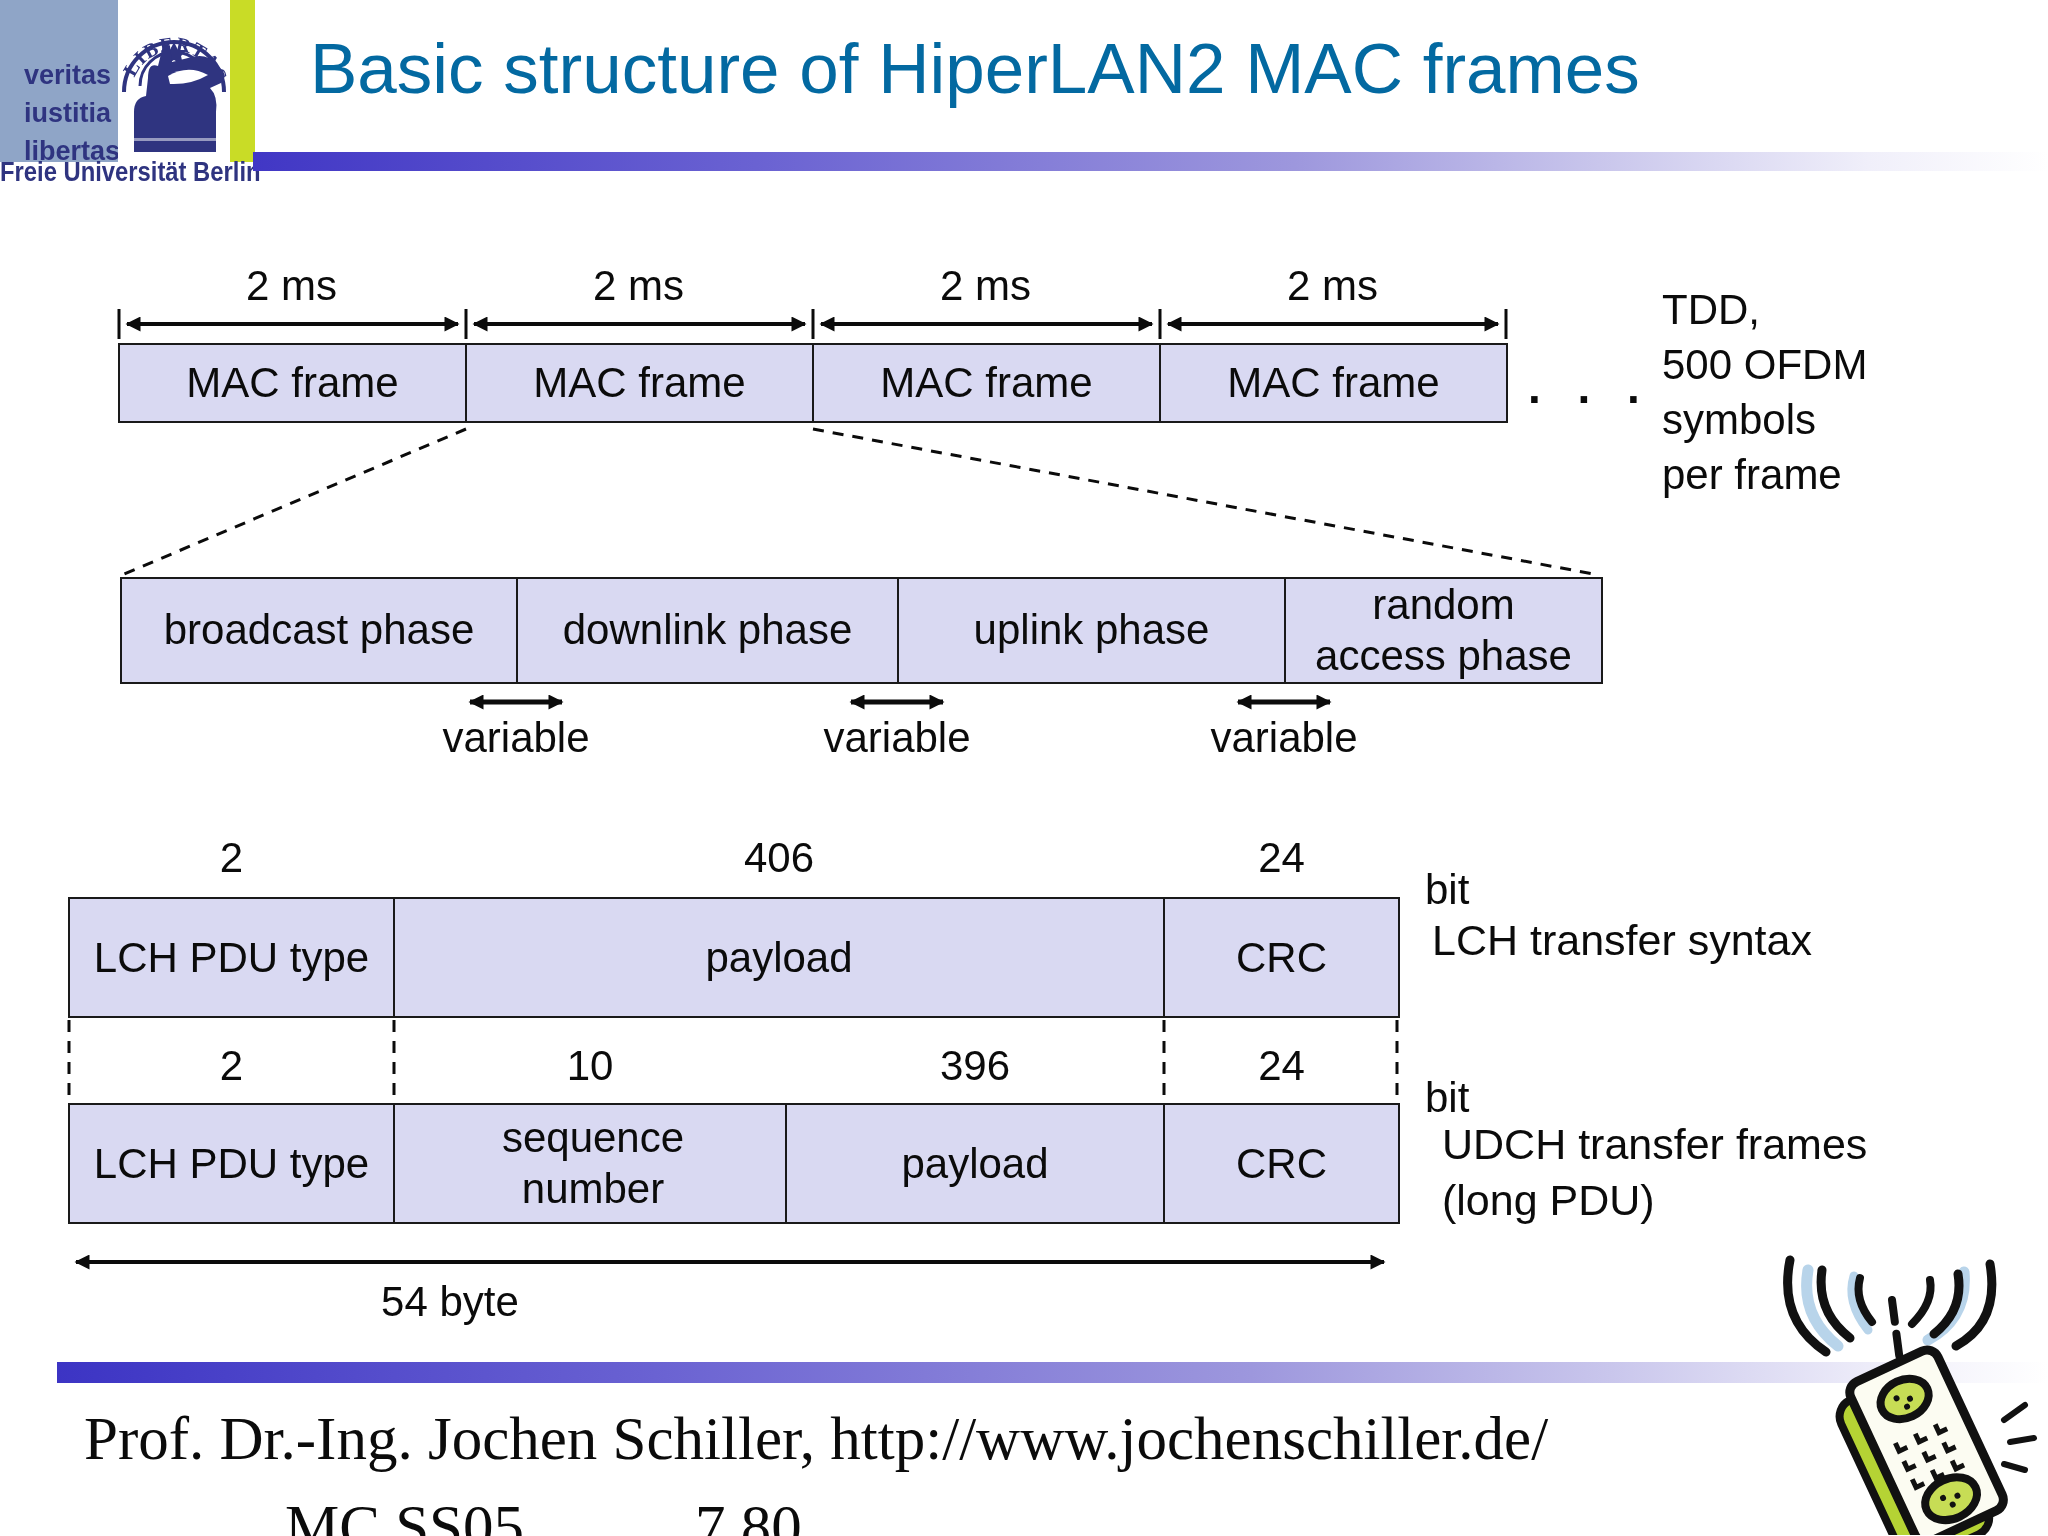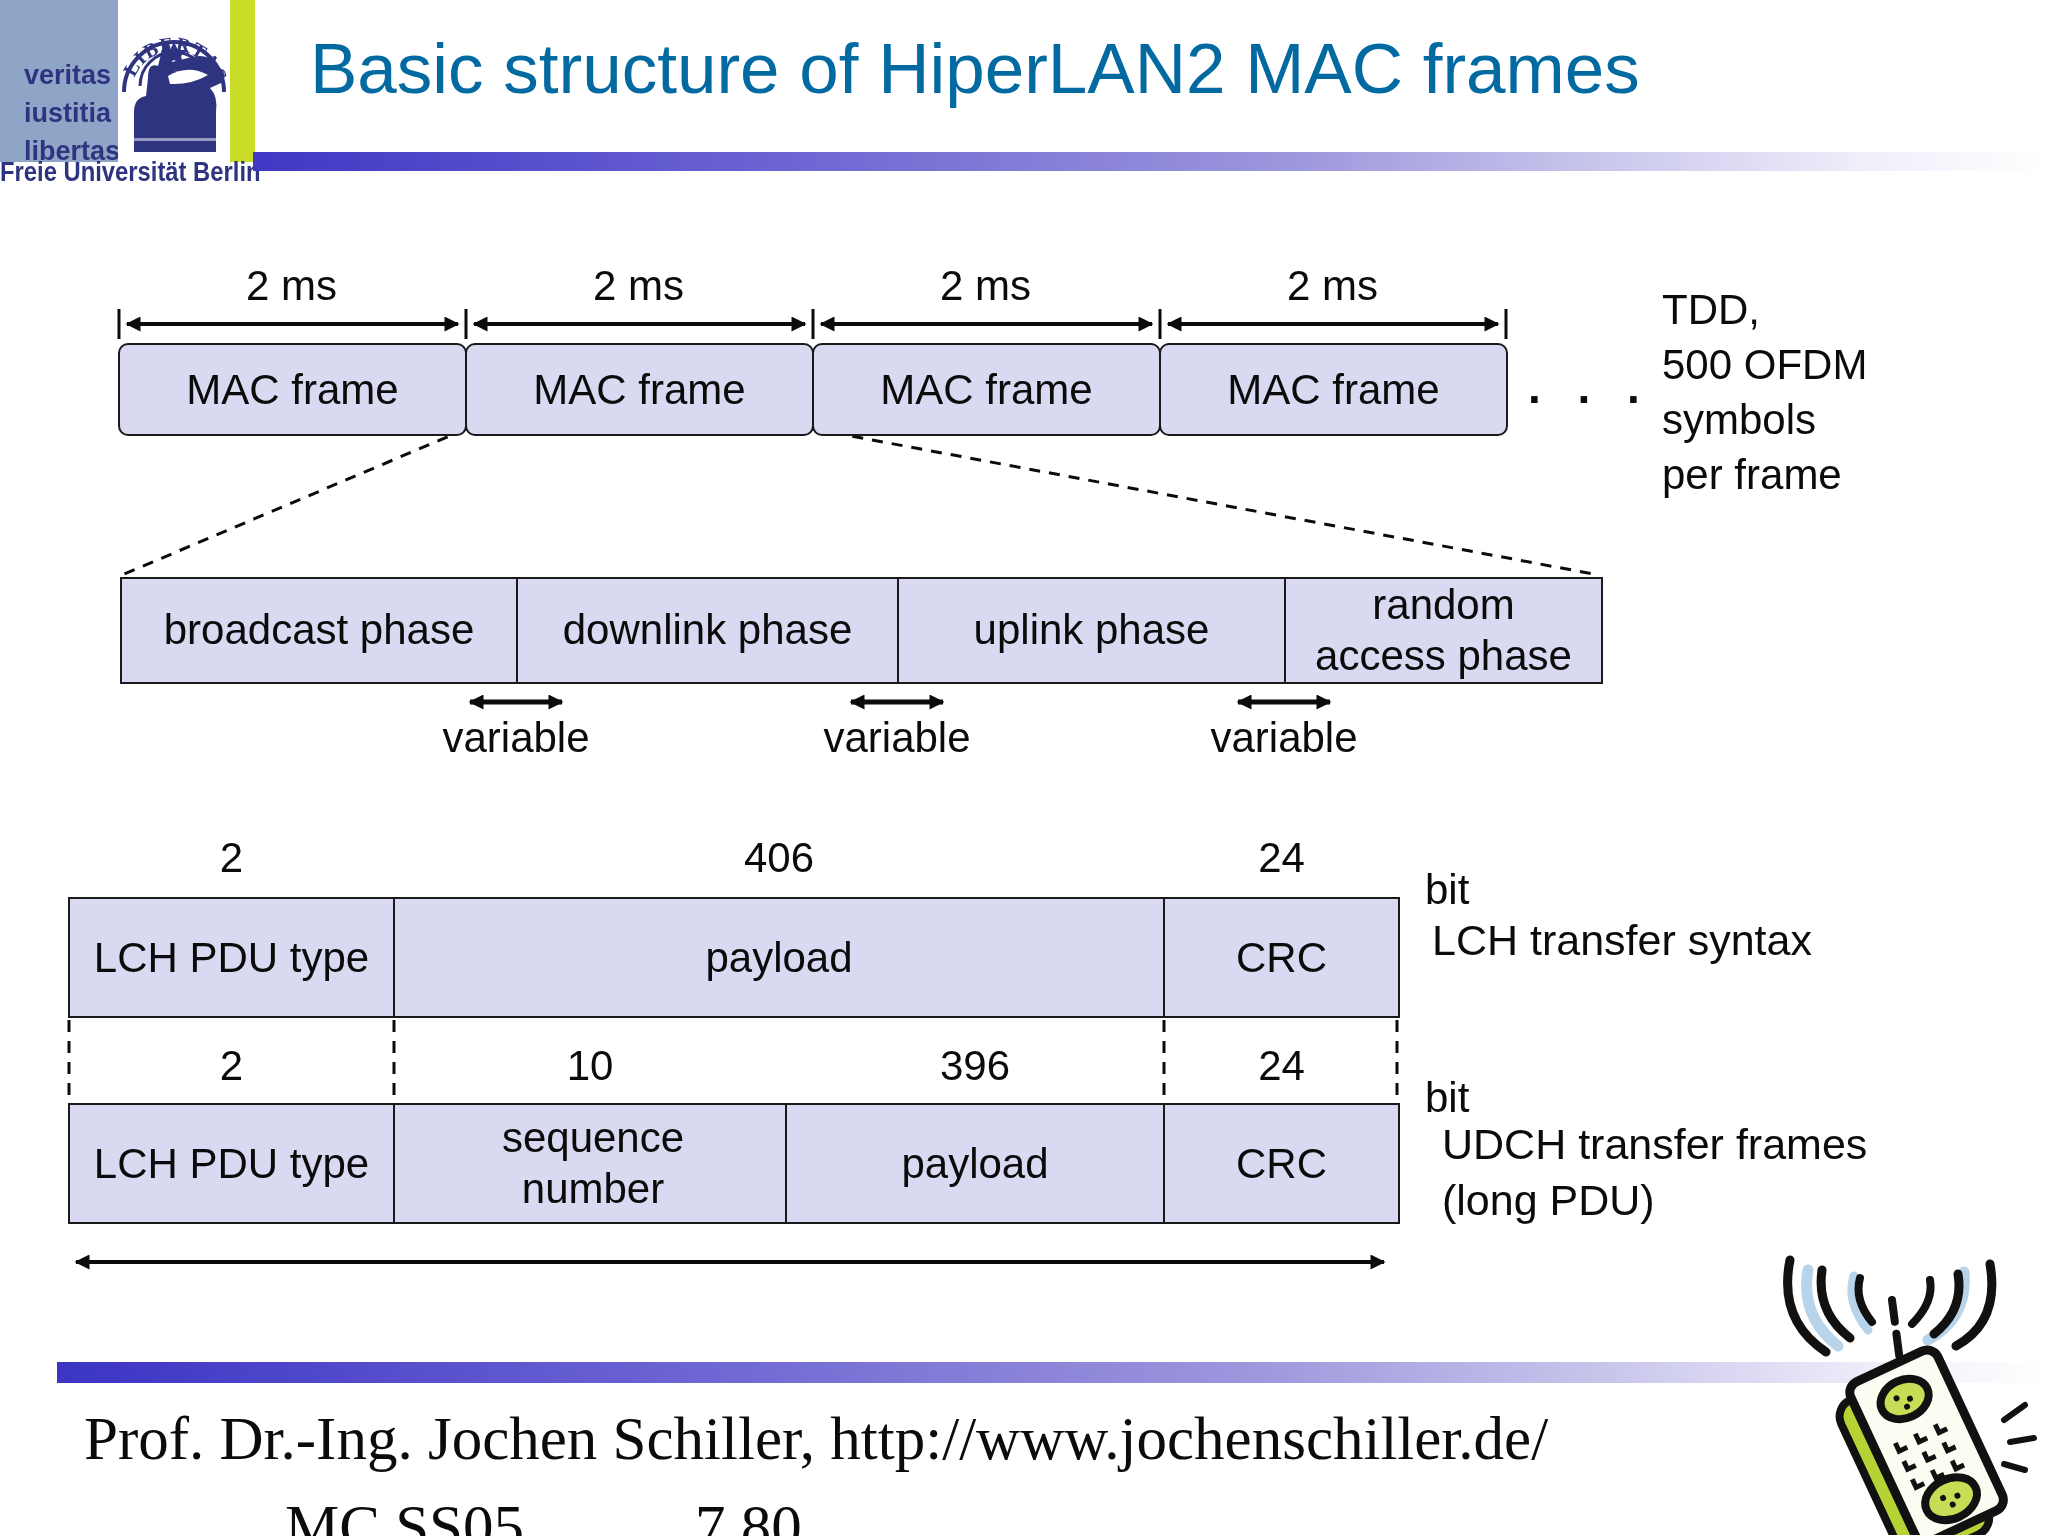--- a/index.html
+++ b/index.html
@@ -17,21 +17,21 @@
   .title-bar{left:253px;top:152px;width:1795px;height:19px;
       background:linear-gradient(to right,#4137c5 0%,#6a62d2 28%,#9d97dd 58%,#c9c6ec 75%,#f0effa 90%,#ffffff 100%);}
   
   .dbox{background:#d9d9f2;border:2px solid #1a1a1a;box-sizing:border-box;
         display:flex;align-items:center;justify-content:center;text-align:center;
         font-size:42px;color:#0b0b0b;}
   .num{font-size:42px;text-align:center;}
   .lbl{font-size:42px;margin-top:32px;}
   
   .dur{top:262px;width:347px;text-align:center;font-size:42px;}
-  .mac{top:343px;width:349px;height:93px;border-radius:10px;}
+  .mac{top:343px;width:349px;height:80px;}
   .ellipsis{left:1528px;top:360px;font-size:46px;font-weight:bold;letter-spacing:12px;}
   .note{left:1662px;top:282px;font-size:42px;line-height:55px;}
   .note span{display:block;}
   
   .ph{top:577px;height:107px;line-height:1.2;}
   .variable{top:714px;width:220px;text-align:center;font-size:42px;}
   
   .nrow-lch{top:834px;}
   .cell-lch{top:897px;height:121px;}
   .nrow-udch{top:1042px;}
@@ -166,20 +166,21 @@
   <div class="abs dbox cell-udch" style="left:68px;width:327px">LCH PDU type</div>
   <div class="abs dbox cell-udch" style="left:393px;width:400px">
     <span class="seq-inner">sequence number</span>
   </div>
   <div class="abs dbox cell-udch" style="left:785px;width:380px">payload</div>
   <div class="abs dbox cell-udch" style="left:1163px;width:237px">CRC</div>
 
   <div class="abs sideLabel" style="left:1442px;top:1120px">UDCH transfer frames</div>
   <div class="abs sideLabel" style="left:1442px;top:1176px">(long PDU)</div>
 
+  <div class="abs bytes">54 byte</div>
 
   <div class="abs footer-bar"></div>
   <div class="abs credit">Prof. Dr.-Ing. Jochen Schiller, http://www.jochenschiller.de/</div>
   <div class="abs course">MC SS05</div>
   <div class="abs pageno">7.80</div>
 
   <div class="abs" style="left:1742px;top:1242px;width:300px;height:293px">
     <svg width="300" height="293" viewBox="0 0 300 293">
 
       <g fill="none" stroke-linecap="round">

